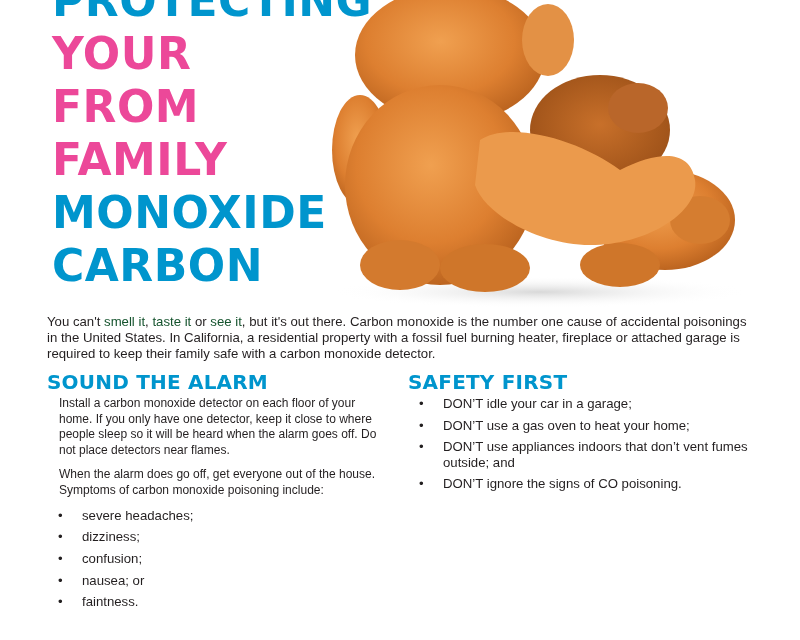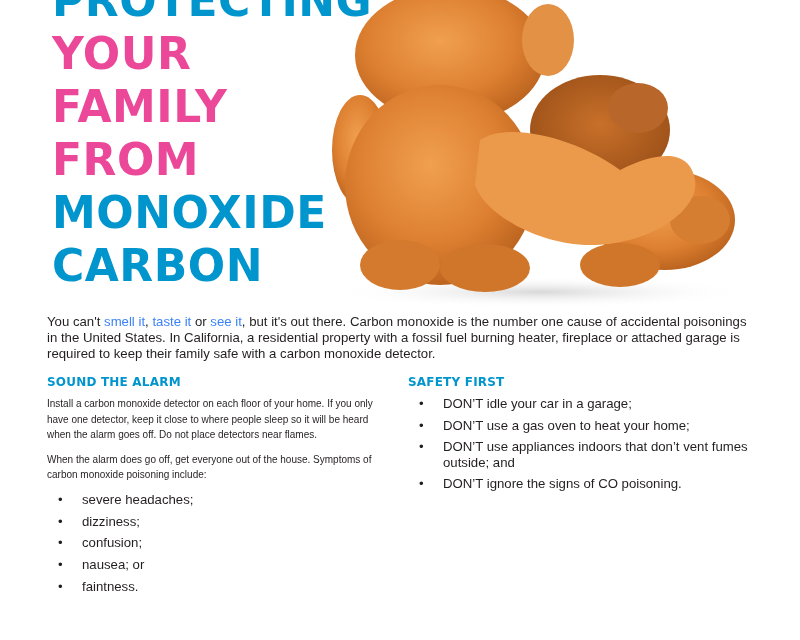--- a/index.html
+++ b/index.html
@@ -3,38 +3,38 @@
 <meta charset="utf-8">
 <style>
   html, body { margin:0; padding:0; background:#ffffff; }
   body { width:800px; height:640px; overflow:hidden; position:relative; font-family:"Liberation Sans", sans-serif; color:#231f20; }
   .headline { position:absolute; left:52px; top:-26px; margin:0; font-family:"DejaVu Sans", sans-serif; font-weight:bold; font-size:44px; line-height:53px; letter-spacing:0.5px; }
   .headline div { white-space:nowrap; }
   .hl-blue { color:#0095cd; }
   .hl-black { color:#ec4899; }
   .hero { position:absolute; left:320px; top:0; width:440px; height:310px; }
   .intro { position:absolute; left:47px; top:314px; width:710px; font-size:13.2px; line-height:16.2px; margin:0; }
-  .intro .hl { color:#3b82f6; }
+  .intro .hl { color:#14532d; }
   .col { position:absolute; top:372px; }
   .col-left { left:47px; width:340px; }
   .col-right { left:408px; width:355px; }
-  .col h2 { margin:0 0 4px 0; font-family:"DejaVu Sans", sans-serif; font-weight:bold; font-size:12px; color:#0095cd; letter-spacing:0.2px; line-height:20px; }
-  .col p { margin:0 0 9px 0; font-size:10px; line-height:15.6px; }
+  .col h2 { margin:0 0 4px 0; font-family:"DejaVu Sans", sans-serif; font-weight:bold; font-size:20px; color:#0095cd; letter-spacing:0.2px; line-height:20px; }
+  .col p { margin:0 0 9px 12px; font-size:12px; line-height:15.6px; }
   .col ul { list-style:none; margin:0; padding:0; }
   .col li { position:relative; padding-left:35px; font-size:13.2px; line-height:15.2px; margin-bottom:6.5px; }
   .col li .bullet { position:absolute; left:11px; top:0; }
 </style>
 </head>
 <body>
 
 <div class="headline">
   <div class="hl-blue">PROTECTING</div>
   <div class="hl-black">YOUR</div>
+  <div class="hl-black">FROM</div>
   <div class="hl-black">FAMILY</div>
-  <div class="hl-black">FROM</div>
   <div class="hl-blue">MONOXIDE</div>
   <div class="hl-blue">CARBON</div>
 </div>
 
 <svg class="hero" viewBox="0 0 440 310" xmlns="http://www.w3.org/2000/svg">
   <defs>
     <radialGradient id="fur" cx="45%" cy="40%" r="65%">
       <stop offset="0%" stop-color="#f0a050"></stop>
       <stop offset="60%" stop-color="#dd7f30"></stop>
       <stop offset="100%" stop-color="#b55f1c"></stop>

